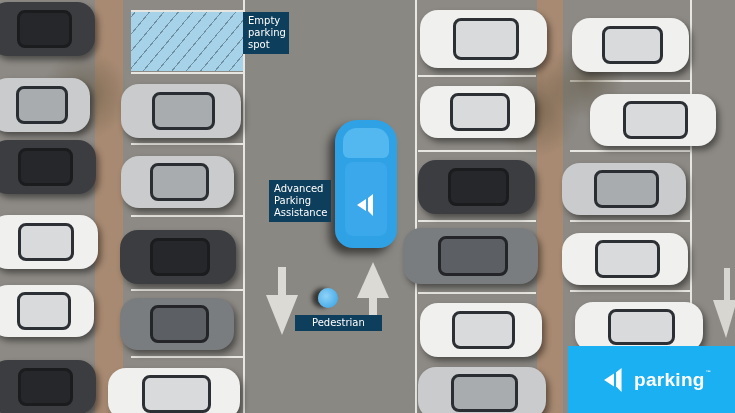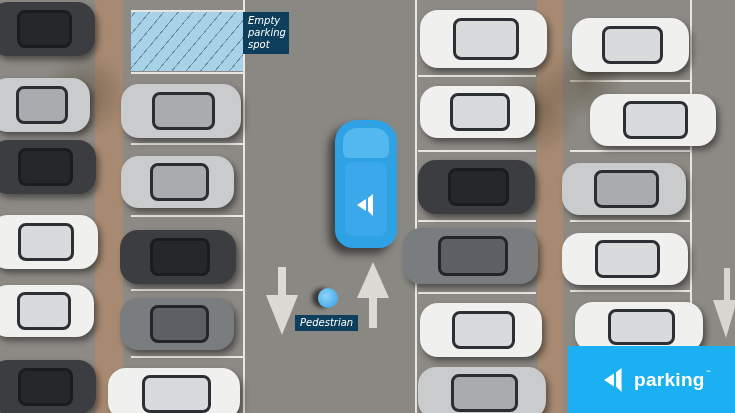--- a/index.html
+++ b/index.html
@@ -12,21 +12,21 @@
   .car{position:absolute;border-radius:18px;box-shadow:3px 4px 6px rgba(0,0,0,.45);}
   .car .roof{position:absolute;left:24%;right:24%;top:16%;bottom:16%;border-radius:8px;}
   .car.h .roof{left:26%;right:22%;top:14%;bottom:14%;}
   .car.white{background:#f0f0ee;} .car.white .roof{background:#d8dadb;border:3px solid #2c2f33;}
   .car.silver{background:#c9cbcd;} .car.silver .roof{background:#a9acaf;border:3px solid #2a2d31;}
   .car.dark{background:#3b3d40;} .car.dark .roof{background:#25272a;border:3px solid #1b1c1e;}
   .car.grey{background:#7a7d80;} .car.grey .roof{background:#5c5f63;border:3px solid #232528;}
   .tree{position:absolute;border-radius:50%;background:radial-gradient(circle,rgba(90,80,60,.55),rgba(90,80,60,0) 70%);}
   .empty-spot{position:absolute;left:131px;top:12px;width:112px;height:59px;
     background:repeating-linear-gradient(-50deg,#a8d6ee 0 10px,#6d8fa3 10px 11px);opacity:.95;}
-  .label{position:absolute;background:#0d3e5b;color:#fff;font-size:10px;line-height:12px;padding:3px 5px;font-style:italic;}
+  .label{position:absolute;background:#0d3e5b;color:#fff;font-size:10px;line-height:12px;padding:3px 5px;}
   .hero{position:absolute;left:335px;top:120px;width:62px;height:128px;background:#2fa2e6;border-radius:22px 22px 18px 18px;
     box-shadow:-6px 6px 8px rgba(0,0,0,.55);}
   .hero .ws{position:absolute;left:8px;right:8px;top:8px;height:30px;background:#53b8ef;border-radius:14px 14px 6px 6px;}
   .hero .roofb{position:absolute;left:10px;right:10px;top:42px;bottom:12px;background:#3aa8ea;border-radius:8px;}
   .hero .logo{position:absolute;left:22px;top:74px;}
   .ped{position:absolute;left:318px;top:288px;width:20px;height:20px;border-radius:50%;
     background:radial-gradient(circle at 40% 40%,#8fd3f7,#2f9fe6);box-shadow:-6px 0 4px rgba(0,0,0,.6);}
   .arrow{position:absolute;}
   .brand{position:absolute;left:568px;top:346px;width:167px;height:67px;background:#1bb0f2;}
   .brand-inner{position:absolute;left:36px;top:22px;display:flex;align-items:center;gap:8px;color:#fff;}
@@ -158,21 +158,26 @@
     </svg>
   </div>
 
   <div class="ped"></div>
 
   <div class="label" style="left:243px;top:12px;width:36px">
     <div>Empty</div>
     <div>parking</div>
     <div>spot</div>
   </div>
-  <div class="label" style="left:295px;top:315px;padding:2px 5px">Pedestrian</div>
+  <div class="label" style="left:269px;top:180px;width:52px">
+    <div>Advanced</div>
+    <div>Parking</div>
+    <div>Assistance</div>
+  </div>
+  <div class="label" style="left:295px;top:315px;padding:2px 17px">Pedestrian</div>
 
   <div class="brand">
     <div class="brand-inner">
       <svg width="22" height="24" viewBox="0 0 20 22">
         <polygon points="0,11 9,5 9,17" fill="#ffffff"></polygon>
         <polygon points="11,4 16,0 16,22 11,17" fill="#ffffff"></polygon>
       </svg>
       <span class="brand-name"><span>parking</span><span class="brand-tm">™</span></span>
     </div>
   </div>

